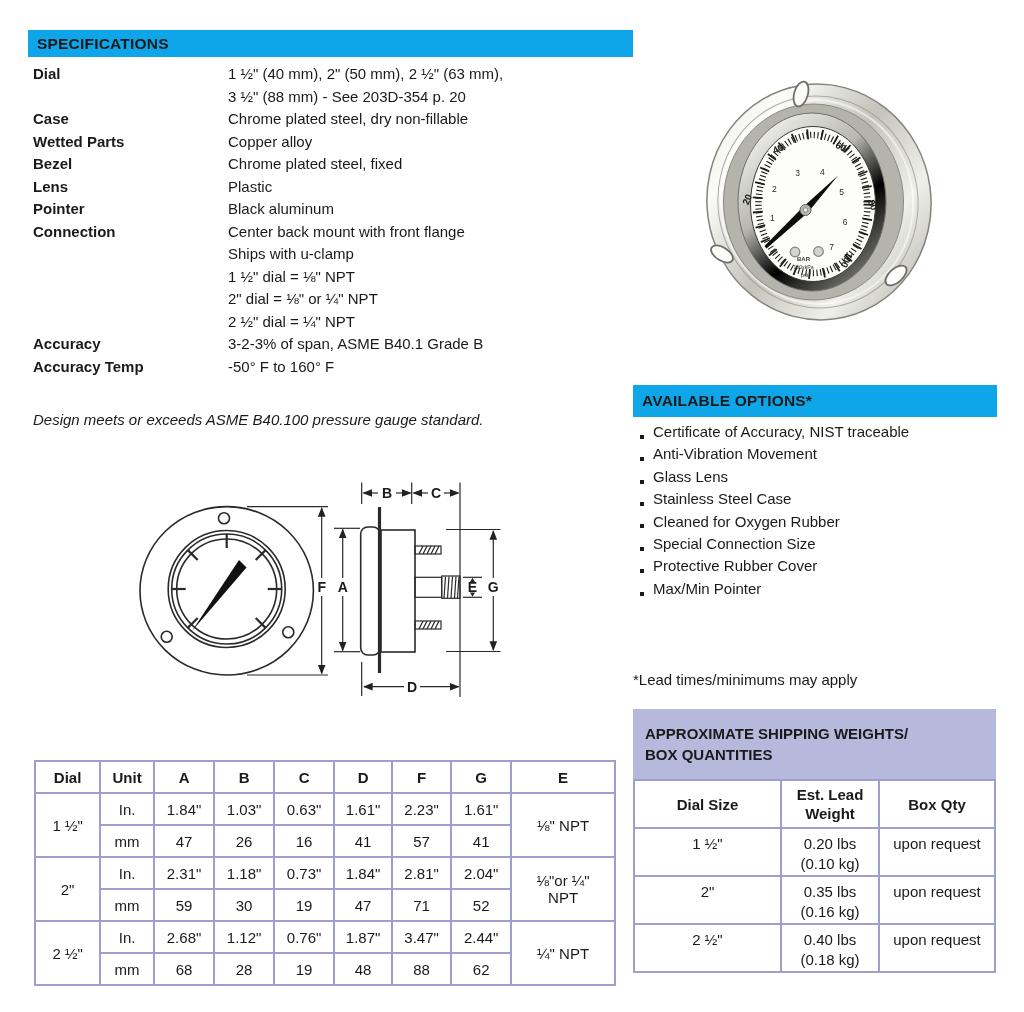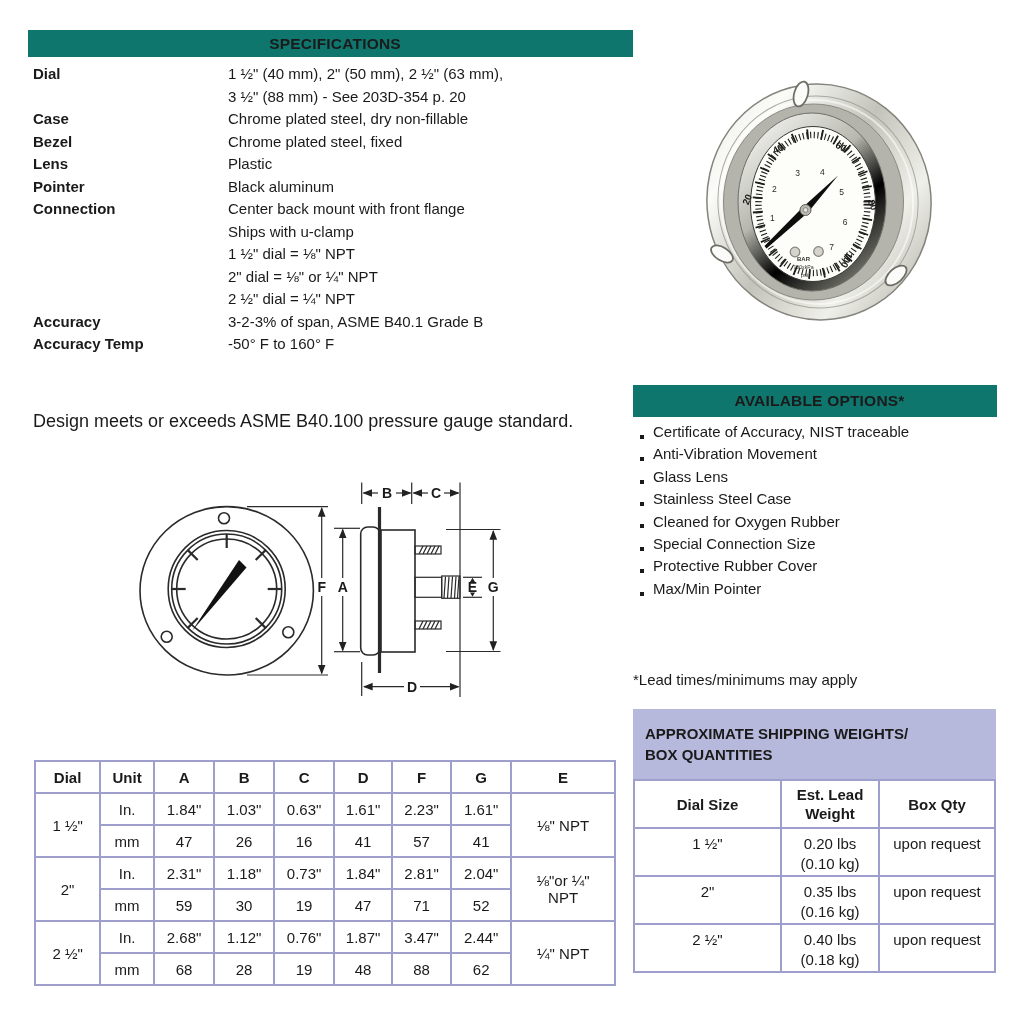--- a/index.html
+++ b/index.html
@@ -2,32 +2,31 @@
 <html><head>
 <meta charset="utf-8">
 <style>
   html,body{margin:0;padding:0;}
   body{
     width:1024px;height:1012px;position:relative;background:#ffffff;
     font-family:"Liberation Sans", sans-serif;color:#1a1a1a;overflow:hidden;
   }
   .abs{position:absolute;}
   .hdrbar{
-    background:#0f766e;font-weight:bold;font-size:15.5px;
+    background:#0ea5e9;font-weight:bold;font-size:15.5px;
     display:flex;align-items:center;padding-left:9px;box-sizing:border-box;
     letter-spacing:.2px;
-    justify-content:center;
   }
   
   .spec-list{font-size:15px;line-height:22.5px;width:610px;}
   .spec-row{display:flex;}
   .spec-label{width:195px;font-weight:bold;flex:0 0 195px;}
   .spec-value{flex:1;}
   .spec-line{white-space:pre-wrap;}
-  .spec-note{font-size:18px;}
+  .spec-note{font-size:15px;font-style:italic;}
   
   .opt-list{font-size:15px;line-height:22.4px;}
   .opt-item{display:flex;align-items:center;}
   .opt-bullet{width:4px;height:4px;background:#1a1a1a;margin:9px 9px 0 2px;flex:0 0 4px;}
   .footnote{font-size:15px;}
   
   .ship-title{
     background:#b6b8dc;box-sizing:border-box;padding:14px 8px 0 12px;
     font-weight:bold;font-size:15px;line-height:21px;
   }
@@ -56,20 +55,26 @@
     <div class="spec-label">Dial</div>
     <div class="spec-value">
       <div class="spec-line">1 ½" (40 mm), 2" (50 mm), 2 ½" (63 mm),</div>
       <div class="spec-line">3 ½" (88 mm) - See 203D-354 p. 20</div>
     </div>
   </div>
   <div class="spec-row">
     <div class="spec-label">Case</div>
     <div class="spec-value">
         <div class="spec-line">Chrome plated steel, dry non-fillable</div>
+      </div>
+  </div>
+  <div class="spec-row">
+    <div class="spec-label">Wetted Parts</div>
+    <div class="spec-value">
+        <div class="spec-line">Copper alloy</div>
       </div>
   </div>
   <div class="spec-row">
     <div class="spec-label">Bezel</div>
     <div class="spec-value">
         <div class="spec-line">Chrome plated steel, fixed</div>
       </div>
   </div>
   <div class="spec-row">
     <div class="spec-label">Lens</div>

